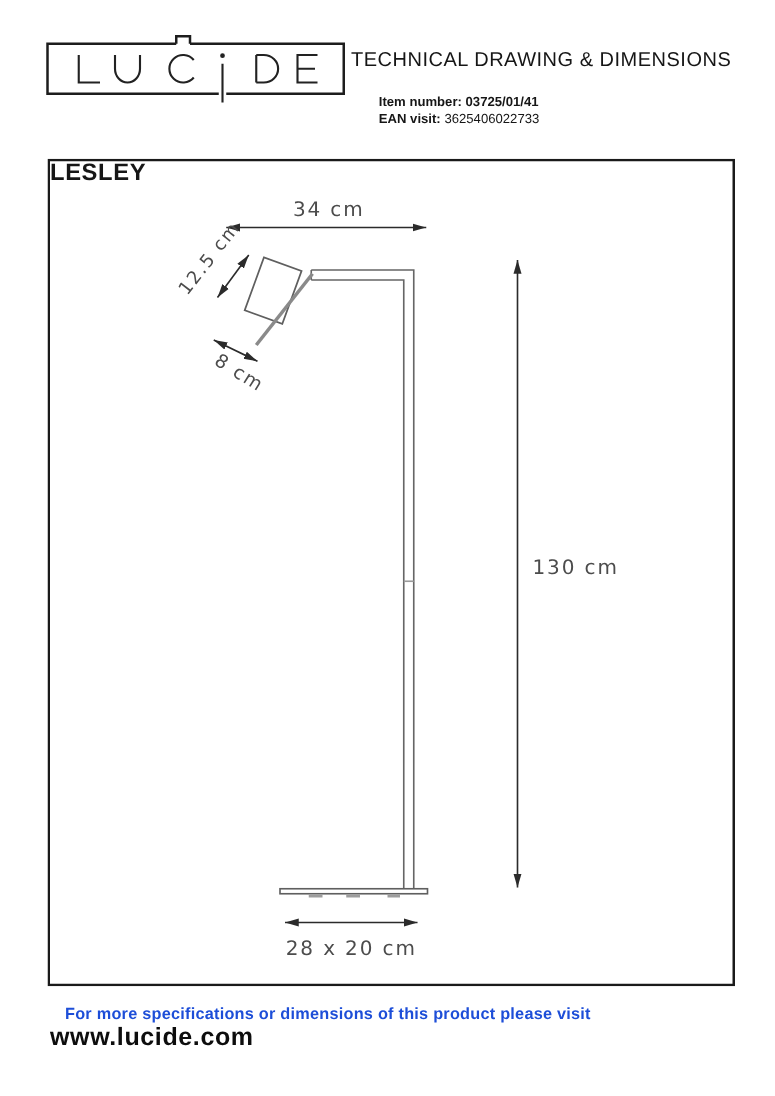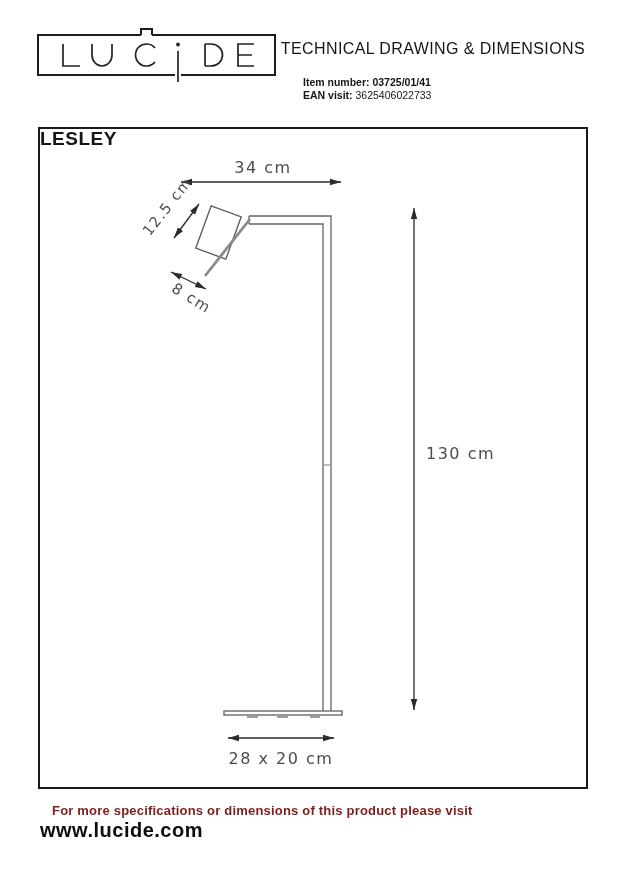--- a/index.html
+++ b/index.html
@@ -24,21 +24,21 @@
   }
   #item-block{
     left:303px;top:76px;
     font-size:10.5px;line-height:13px;color:#161616;
   }
   #item-block .lbl{font-weight:bold;}
   #item-block .val-bold{font-weight:bold;}
   
   #footer-note{
     left:40px;top:803px;
-    font-size:13px;font-weight:bold;color:#7f1d1d;letter-spacing:.2px;padding-left:12px;
+    font-size:13px;font-weight:bold;color:#1d4ed8;letter-spacing:.2px;padding-left:12px;
   }
   #footer-site{
     left:40px;top:819px;
     font-size:20px;font-weight:bold;color:#0d0d0d;letter-spacing:.5px;text-align:right;
   }
   
   .dim-label{
     font-family:"DejaVu Sans",sans-serif;
     fill:#4c4c4c;
     letter-spacing:1.5px;

